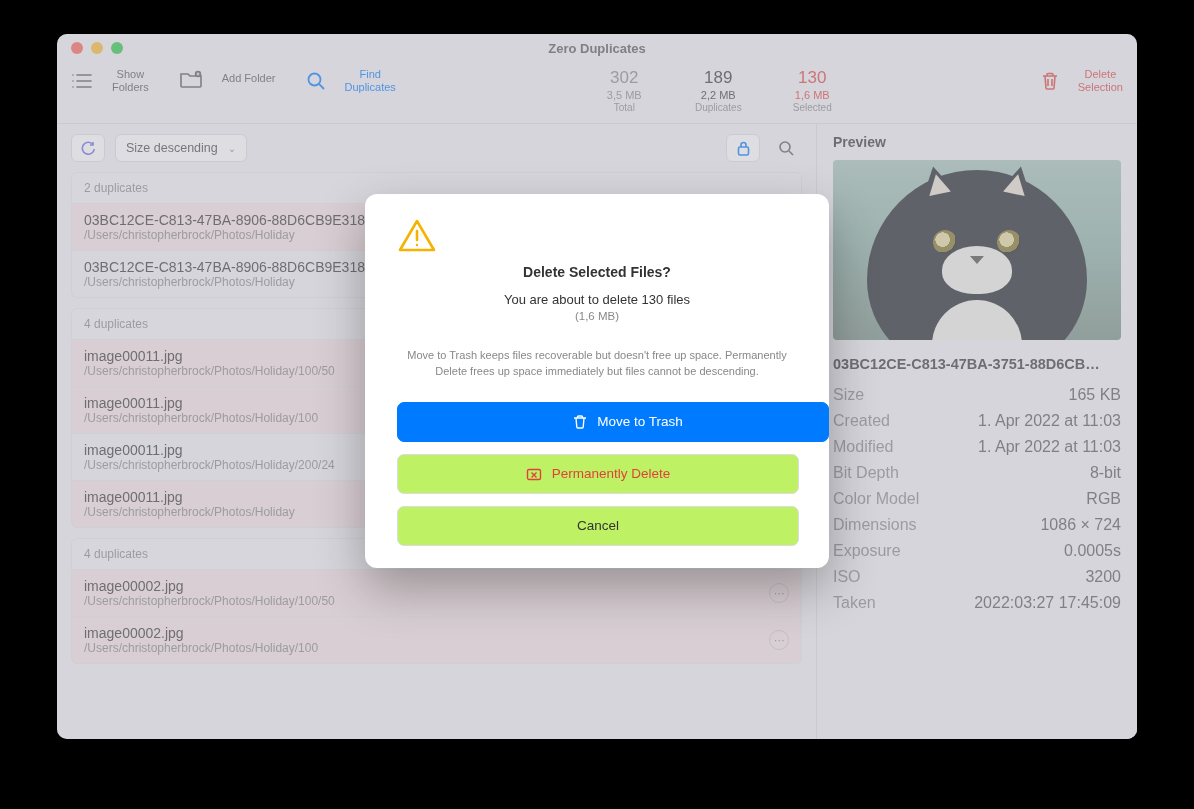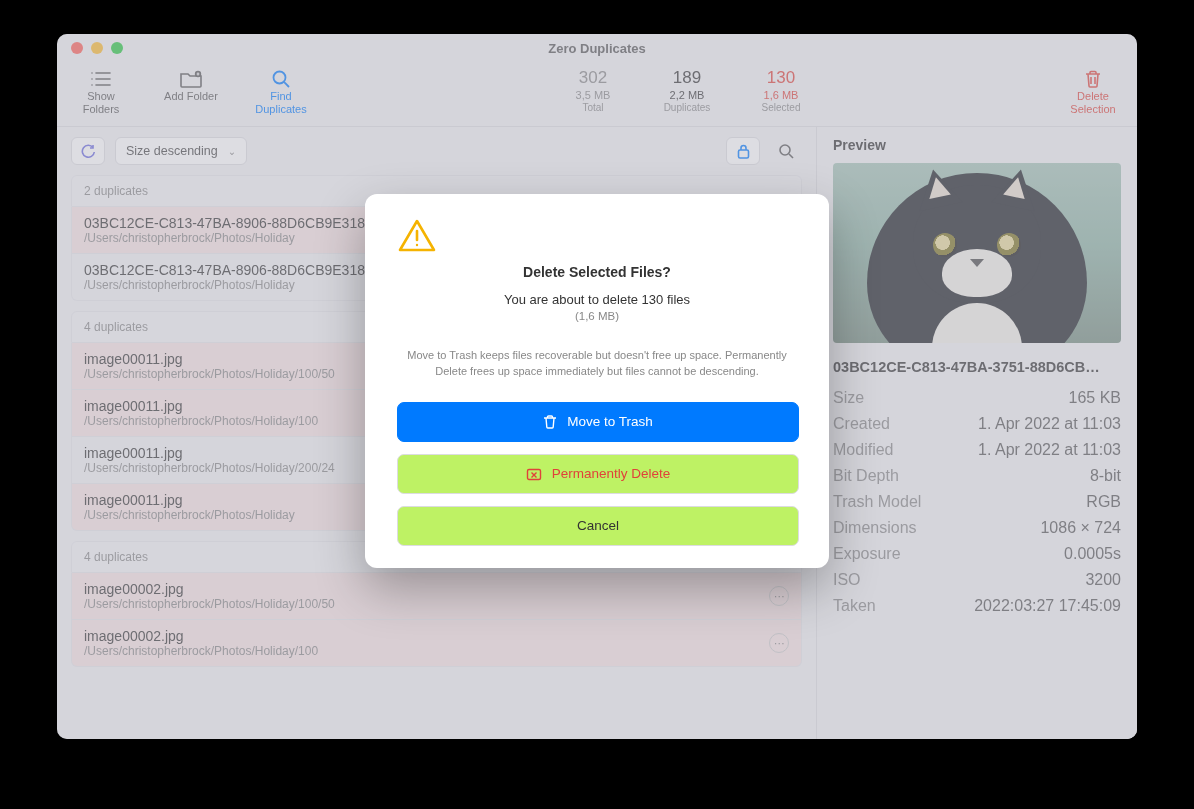--- a/index.html
+++ b/index.html
@@ -32,21 +32,21 @@
   
   .titlebar{height:28px;display:flex;align-items:center;position:relative;}
   .traffic{display:flex;gap:8px;padding-left:14px;}
   .dot{width:12px;height:12px;border-radius:50%;}
   .dot.r{background:#ff5f57;}
   .dot.y{background:#febc2e;}
   .dot.g{background:#28c840;}
   .win-title{position:absolute;left:0;right:0;text-align:center;font-size:13px;font-weight:600;color:#555;}
   
   .toolbar{display:flex;align-items:flex-start;padding:6px 14px 10px;gap:30px;border-bottom:1px solid var(--border);}
-  .tb-btn{display:flex;flex-direction:column;align-items:center;gap:0;min-width:60px;cursor:pointer;}
+  .tb-btn{display:flex;flex-direction:row;align-items:center;gap:19px;min-width:60px;cursor:pointer;}
   .tb-icon{height:22px;display:flex;align-items:center;justify-content:center;color:#555;}
   .tb-label{font-size:11px;color:#555;text-align:center;line-height:1.2;}
   .tb-btn.active .tb-icon,.tb-btn.active .tb-label{color:var(--accent);}
   .tb-btn.danger .tb-icon,.tb-btn.danger .tb-label{color:var(--danger);}
   .tb-spacer{flex:1;}
   .tb-stat{display:flex;flex-direction:column;align-items:center;min-width:64px;}
   .tb-stat .n{font-size:17px;font-weight:500;}
   .tb-stat .s{font-size:11px;font-weight:500;margin-top:1px;}
   .tb-stat .l{font-size:10px;color:var(--text-muted);margin-top:1px;}
   .tb-stat.muted .n,.tb-stat.muted .s{color:var(--text-muted);}
@@ -97,21 +97,21 @@
   .kv .k{color:var(--text-muted);}
   
   .overlay{position:absolute;inset:0;background:rgba(180,180,190,.45);display:flex;align-items:flex-start;justify-content:center;padding-top:160px;}
   .dialog{width:400px;background:#fff;border-radius:12px;box-shadow:0 20px 50px rgba(0,0,0,.3);padding:24px 32px 22px;text-align:center;}
   .dlg-icon{color:#f5b301;margin-bottom:10px;}
   .dlg-title{font-size:14px;font-weight:700;margin:6px 0 12px;}
   .dlg-msg{font-size:13px;color:#333;}
   .dlg-sub{font-size:11.5px;color:var(--text-muted);margin-top:3px;}
   .dlg-help{font-size:11px;color:var(--text-muted);margin:26px 8px 22px;line-height:1.45;}
   .dlg-btn{display:flex;align-items:center;justify-content:center;gap:10px;width:100%;height:38px;border-radius:7px;margin-top:12px;font-size:13.5px;cursor:pointer;border:1px solid var(--border);background:#bef264;}
-  .dlg-btn.primary{background:var(--accent);color:#fff;border-color:var(--accent);}
+  .dlg-btn.primary{background:var(--accent);color:#fff;border-color:var(--accent);padding-left:30px;}
   .dlg-btn.danger{color:var(--danger);}
   svg{display:block;}
 </style>
 </head>
 <body>
 
 <div class="window">
 
   <div class="titlebar">
     <div class="traffic">
@@ -314,21 +314,21 @@
           </div>
           <div class="kv">
             <span class="k">Modified</span>
             <span class="v">1. Apr 2022 at 11:03</span>
           </div>
           <div class="kv">
             <span class="k">Bit Depth</span>
             <span class="v">8-bit</span>
           </div>
           <div class="kv">
-            <span class="k">Trash Model</span>
+            <span class="k">Color Model</span>
             <span class="v">RGB</span>
           </div>
           <div class="kv">
             <span class="k">Dimensions</span>
             <span class="v">1086 × 724</span>
           </div>
           <div class="kv">
             <span class="k">Exposure</span>
             <span class="v">0.0005s</span>
           </div>

